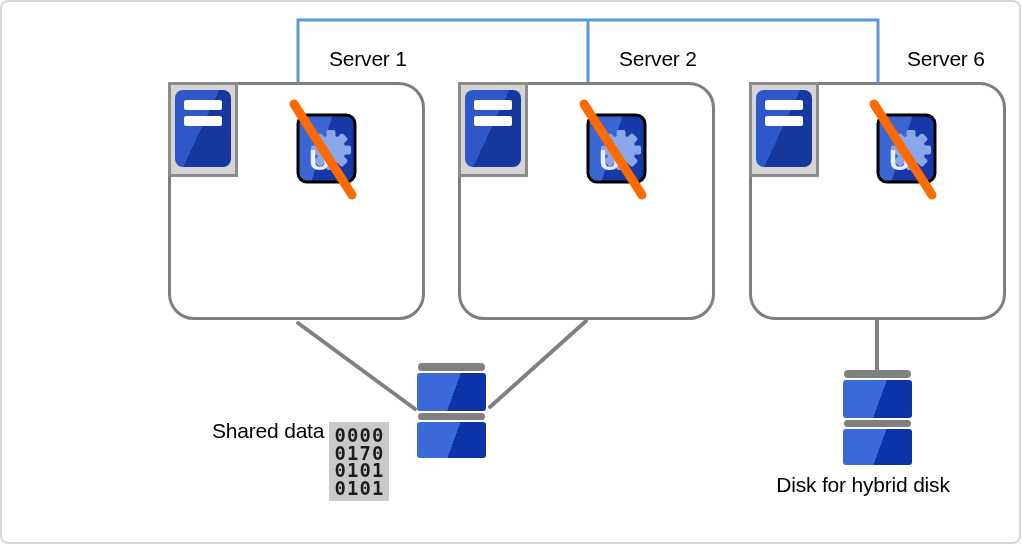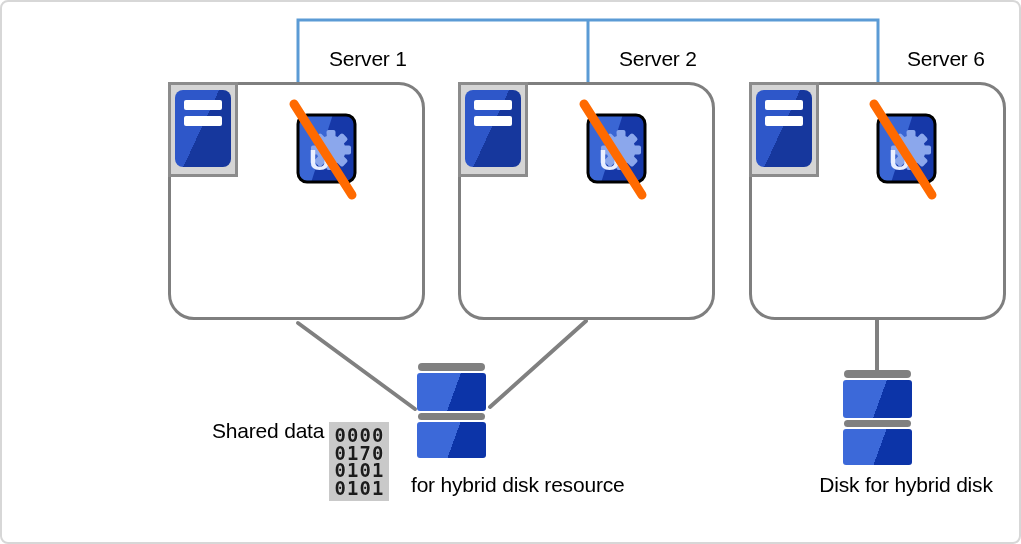--- a/index.html
+++ b/index.html
@@ -53,21 +53,21 @@
   .latest-data{
     position:absolute;left:210px;top:417px;font-size:21px;line-height:24px;
     letter-spacing:-0.2px;color:#000;z-index:4;white-space:nowrap;
   }
   .caption{
     position:absolute;font-size:21px;line-height:24px;letter-spacing:-0.2px;
     color:#000;z-index:4;white-space:nowrap;
   }
   .caption-shared{left:403px;top:471px;text-align:left;}
   .caption-shared .line2{padding-left:6px;}
-  .caption-local{left:804px;top:471px;width:200px;text-align:center;}
+  .caption-local{left:761px;top:471px;width:200px;text-align:center;}
 </style>
 </head>
 <body>
 
 <div class="canvas">
 
   <svg class="lines-layer" viewBox="0 0 1021 544" xmlns="http://www.w3.org/2000/svg">
     <g stroke="#5b9bd5" stroke-width="3" fill="none">
       <polyline points="296,81 296,18 876,18 876,82"></polyline>
       <line x1="586" y1="18" x2="586" y2="82"></line>
@@ -189,20 +189,19 @@
   <div class="binary-icon">
     <div class="binary-row">0000</div>
     <div class="binary-row">0170</div>
     <div class="binary-row">0101</div>
     <div class="binary-row">0101</div>
   </div>
 
   <div class="latest-data">Shared data</div>
 
   <div class="caption caption-shared">
-    <div class="line2">for hybrid disk resource</div>
   </div>
 
   <div class="caption caption-local">
     <div class="line1">Disk for hybrid disk</div>
   </div>
 
 </div>
 
 </body></html>

